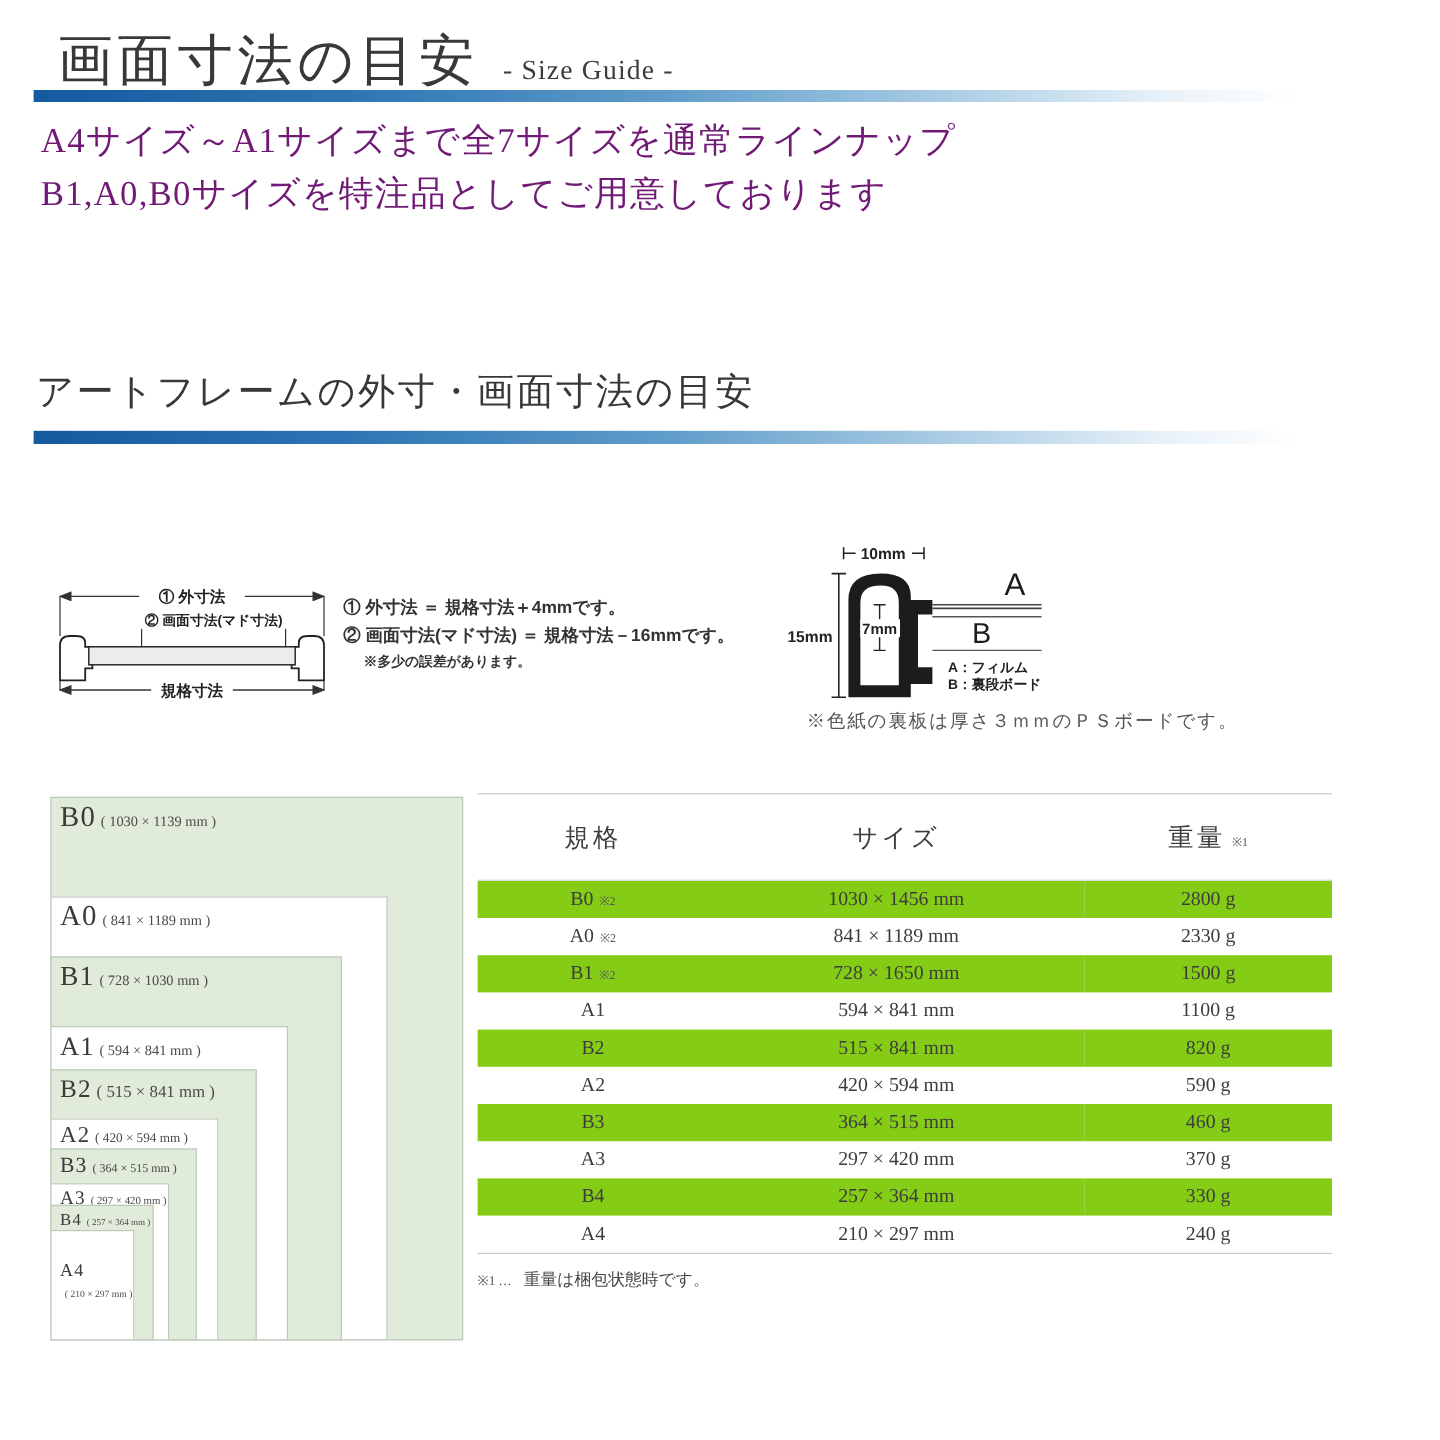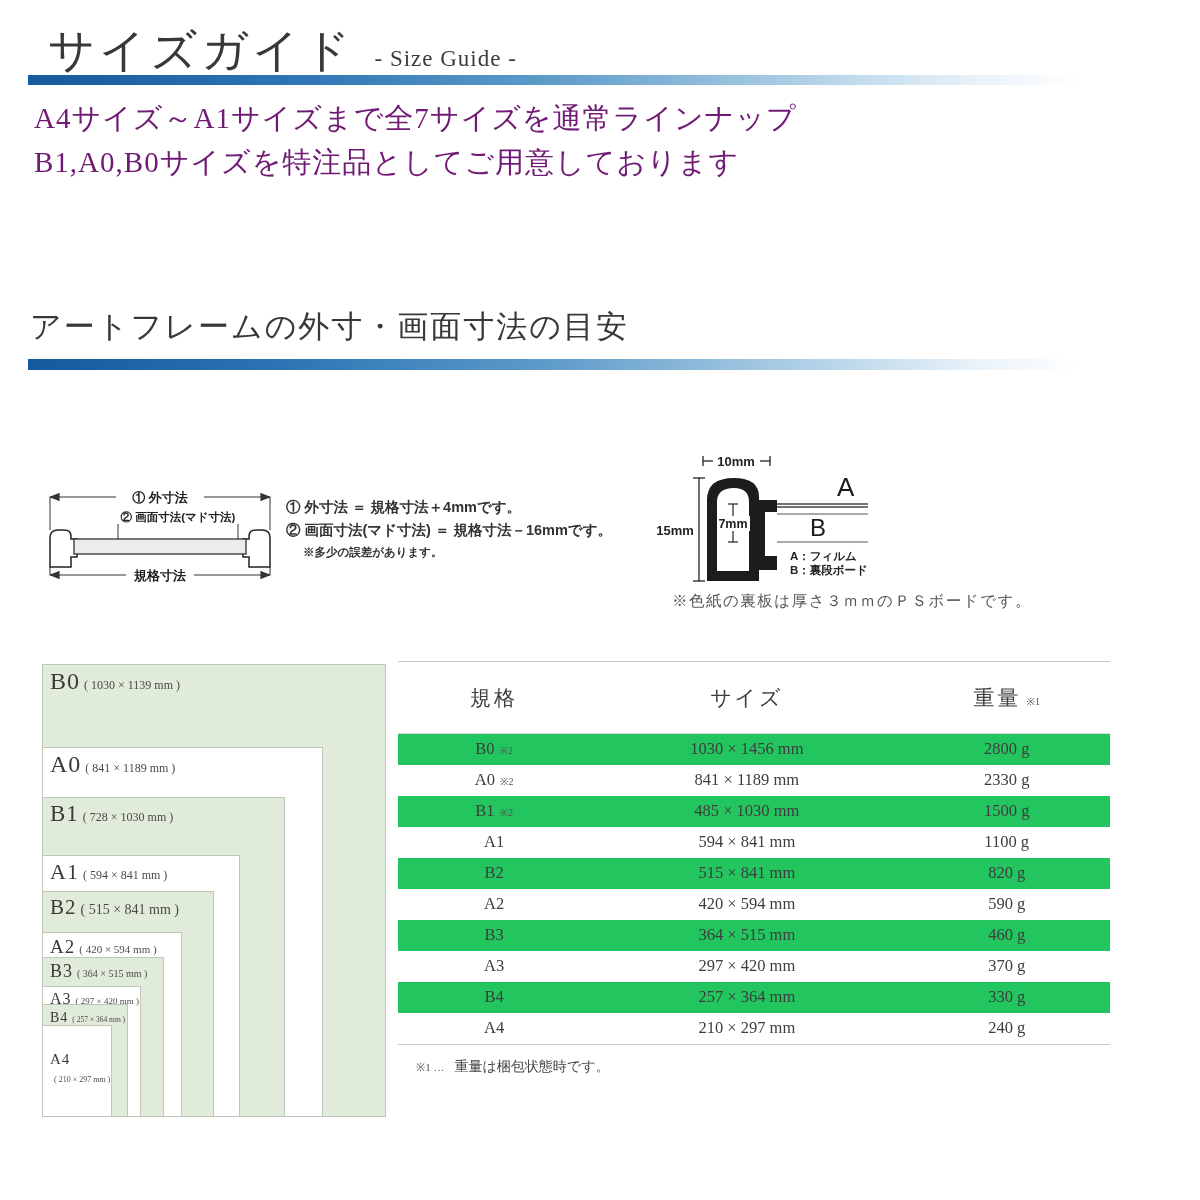--- a/index.html
+++ b/index.html
@@ -31,39 +31,39 @@
   .sbox.white { background:#ffffff; }
   .sl { font-family:"Liberation Serif", serif; color:#3a3a3a; letter-spacing:1px; }
   .sd { color:#4a4a4a; margin-left:4px; }
 
   
   .table-wrap { left:398px; top:661px; width:712px; border-top:1px solid #c9c9c9; border-bottom:1px solid #c9c9c9; }
   table.size-table { width:100%; border-collapse:collapse; font-family:"Liberation Serif", serif; }
   thead th { height:69px; font-size:21px; font-weight:normal; color:#3d3d3d; letter-spacing:3px; vertical-align:middle; }
   tbody { border-top:1px solid #d8d8d8; }
   tbody tr { height:31px; }
-  tbody tr.green td { background:#22c55e; }
+  tbody tr.green td { background:#84cc16; }
   td { font-size:16.5px; color:#3d3d3d; text-align:center; padding:0; }
   .c1 { width:27%; } .c2 { width:44%; } .c3 { width:29%; }
   .sup { font-size:10px; margin-left:5px; color:#555; letter-spacing:0; }
 
   
   .fnote { left:398px; font-size:14px; color:#474747; white-space:nowrap; }
-  .fn1 { top:1058px;margin-left:18px; } .fn2 { top:1093px; }
+  .fn1 { top:1058px; } .fn2 { top:1093px; }
   .fn-marker { font-size:11px; margin-right:10px; color:#555; }
 
   svg text { font-family:"Liberation Sans", sans-serif; }
 </style>
 </head>
 <body>
 
 <div class="page">
 
   <div class="abs page-title">
-    <span>サイズガイド</span><span class="page-subtitle">- Size Guide -</span>
+    <span>画面寸法の目安</span><span class="page-subtitle">- Size Guide -</span>
   </div>
   <div class="abs bar bar1"></div>
 
   <div class="abs intro">
     <span>A4サイズ～A1サイズまで全7サイズを通常ラインナップ</span>
     <span>B1,A0,B0サイズを特注品としてご用意しております</span>
   </div>
 
   <div class="abs section-title">アートフレームの外寸・画面寸法の目安</div>
   <div class="abs bar bar2"></div>
@@ -168,21 +168,21 @@
             <td class="c2">1030 × 1456 mm</td>
             <td class="c3">2800 g</td>
           </tr>
           <tr class="">
             <td class="c1">A0<span class="sup">※2</span></td>
             <td class="c2">841 × 1189 mm</td>
             <td class="c3">2330 g</td>
           </tr>
           <tr class="green">
             <td class="c1">B1<span class="sup">※2</span></td>
-            <td class="c2">485 × 1030 mm</td>
+            <td class="c2">728 × 1650 mm</td>
             <td class="c3">1500 g</td>
           </tr>
           <tr class="">
             <td class="c1">A1</td>
             <td class="c2">594 × 841 mm</td>
             <td class="c3">1100 g</td>
           </tr>
           <tr class="green">
             <td class="c1">B2</td>
             <td class="c2">515 × 841 mm</td>

